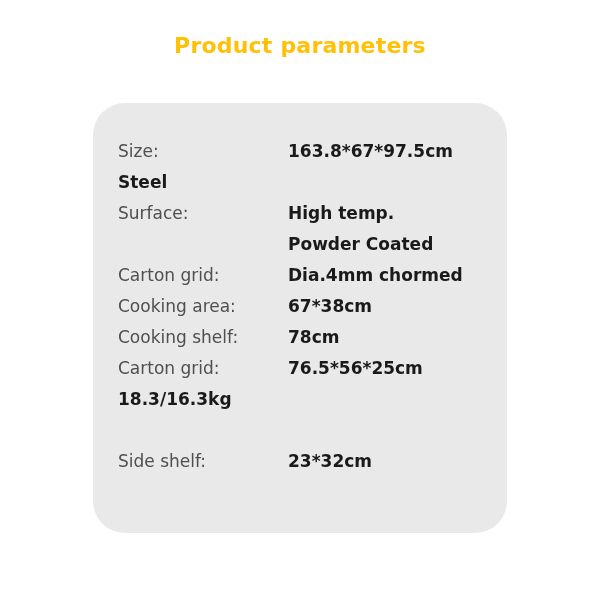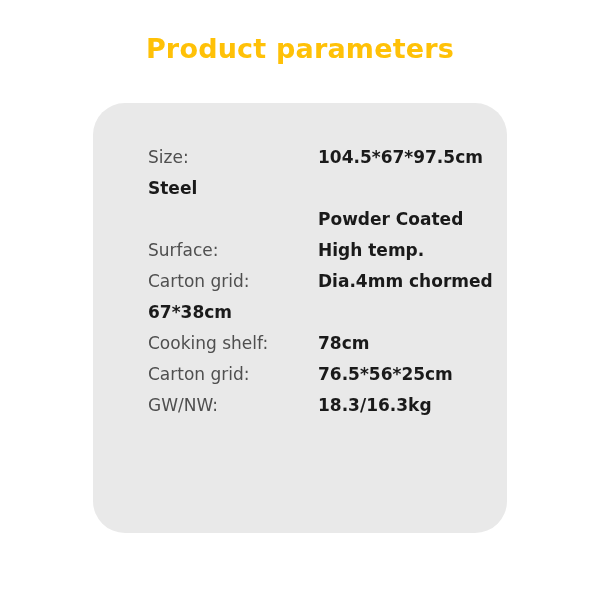--- a/index.html
+++ b/index.html
@@ -19,21 +19,21 @@
     height: 600px;
     box-sizing: border-box;
   }
   .title {
     position: absolute;
     top: 33px;
     left: 0;
     width: 600px;
     text-align: center;
     color: #FFC107;
-    font-size: 27px;
+    font-size: 22px;
     font-weight: bold;
     letter-spacing: 0.2px;
     font-family: "DejaVu Sans", sans-serif;
   }
   .card {
     position: absolute;
     left: 93px;
     top: 103px;
     width: 414px;
     height: 430px;
@@ -42,23 +42,22 @@
     box-sizing: border-box;
   }
   .spec-list {
     position: absolute;
     left: 25px;
     top: 38px;
     right: 18px;
   }
   .spec-row {
     display: flex;
-    align-items: center;
+    align-items: flex-start;
     height: 31px;
-    margin-left: 30px;
   }
   .spec-label {
     width: 170px;
     flex: 0 0 170px;
     color: #4f4f4f;
     font-size: 17px;
     font-weight: normal;
     white-space: nowrap;
   }
   .spec-value {
@@ -76,61 +75,65 @@
 
 <div class="page">
 
   <div class="title">Product parameters</div>
 
   <div class="card">
     <div class="spec-list">
 
       <div class="spec-row">
         <span class="spec-label">Size:</span>
-        <span class="spec-value">104.5*67*97.5cm</span>
+        <span class="spec-value">163.8*67*97.5cm</span>
       </div>
 
       <div class="spec-row">
         <span class="spec-value">Steel</span>
+      </div>
+
+      <div class="spec-row">
+        <span class="spec-label">Surface:</span>
+        <span class="spec-value">High temp.</span>
       </div>
 
       <div class="spec-row continuation">
         <span class="spec-label">Surface cont:</span>
         <span class="spec-value">Powder Coated</span>
       </div>
 
       <div class="spec-row">
-        <span class="spec-label">Surface:</span>
-        <span class="spec-value">High temp.</span>
-      </div>
-
-      <div class="spec-row">
         <span class="spec-label">Carton grid:</span>
         <span class="spec-value">Dia.4mm chormed</span>
       </div>
 
       <div class="spec-row">
+        <span class="spec-label">Cooking area:</span>
         <span class="spec-value">67*38cm</span>
       </div>
 
       <div class="spec-row">
         <span class="spec-label">Cooking shelf:</span>
         <span class="spec-value">78cm</span>
       </div>
 
       <div class="spec-row">
         <span class="spec-label">Carton grid:</span>
         <span class="spec-value">76.5*56*25cm</span>
       </div>
 
       <div class="spec-row">
-        <span class="spec-label">GW/NW:</span>
         <span class="spec-value">18.3/16.3kg</span>
       </div>
 
       <div class="spec-row">
       </div>
 
+      <div class="spec-row">
+        <span class="spec-label">Side shelf:</span>
+        <span class="spec-value">23*32cm</span>
+      </div>
 
     </div>
   </div>
 
 </div>
 
 </body></html>

